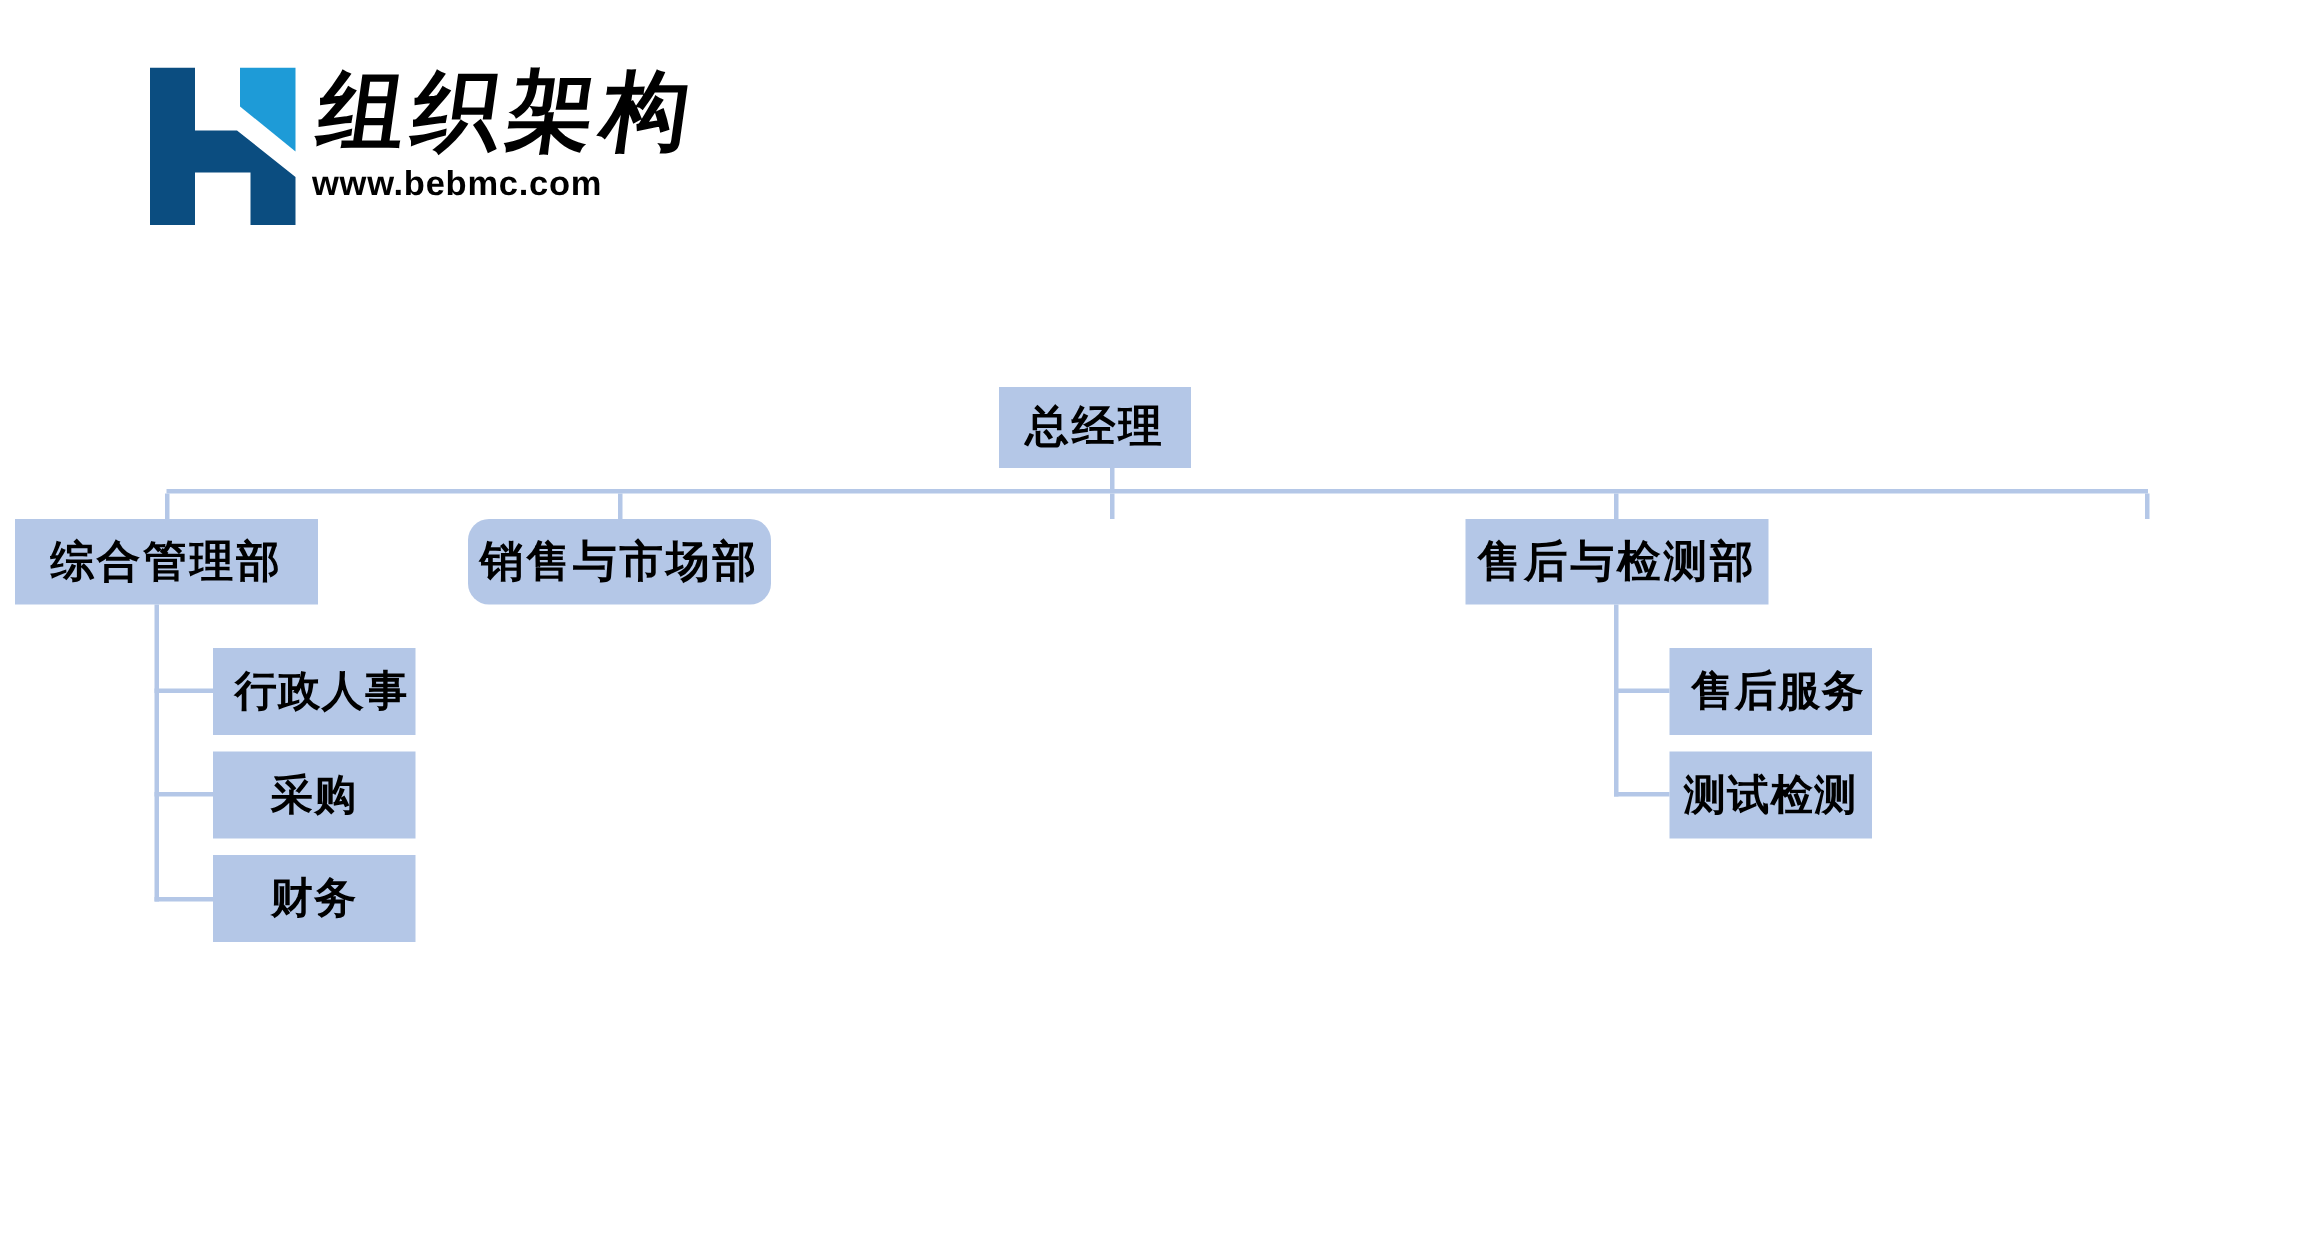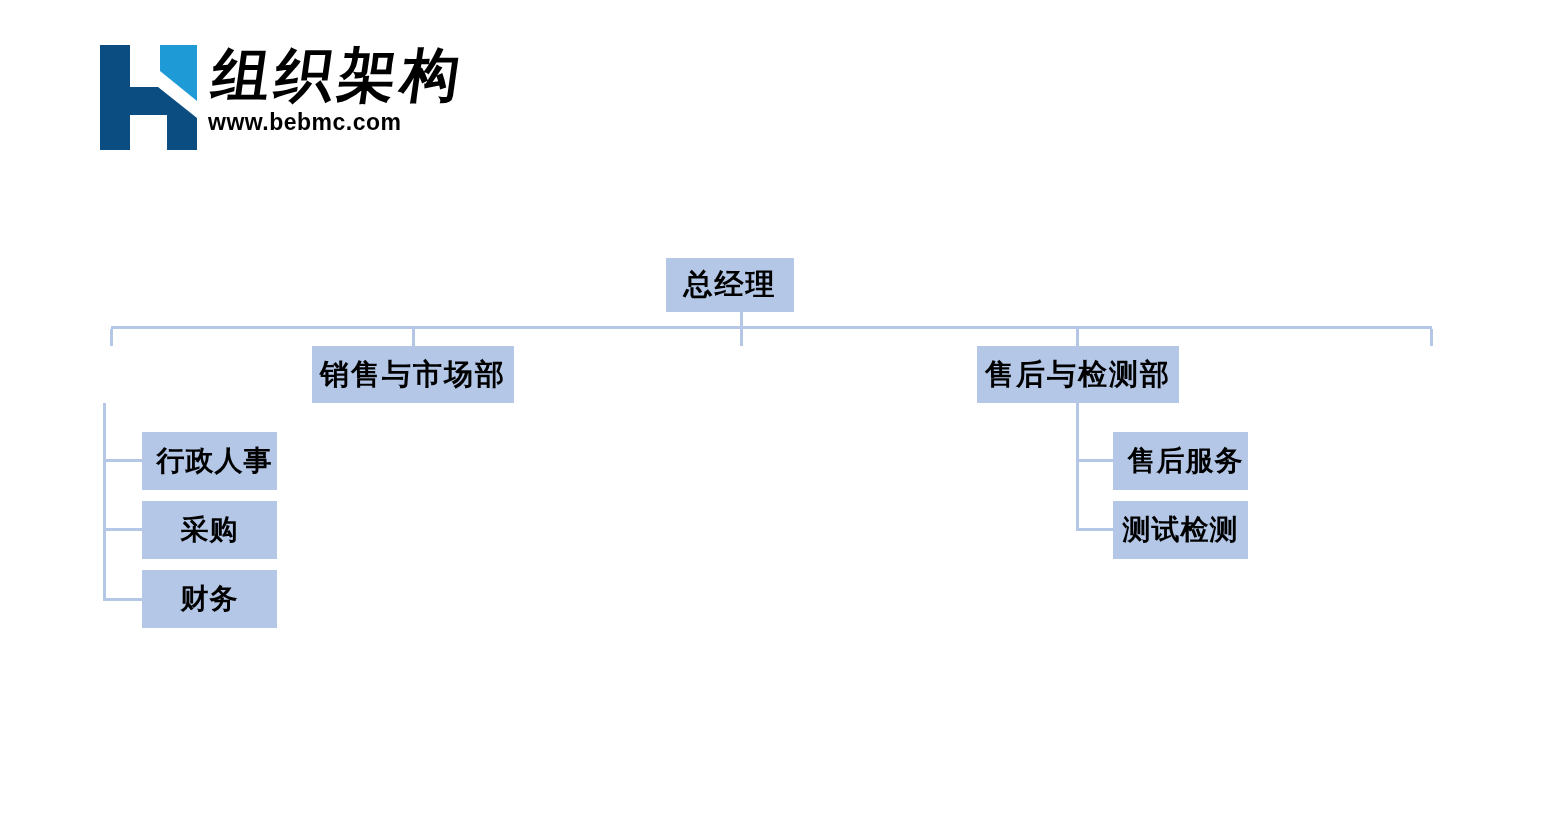--- a/index.html
+++ b/index.html
@@ -35,21 +35,21 @@
   .node{
     position:absolute;background:var(--node-fill);color:var(--node-text);
     display:flex;align-items:center;justify-content:center;
     font-weight:700;white-space:nowrap;
   }
   .node-root{left:666px;top:258px;width:128px;height:54px;font-size:29px;letter-spacing:2px;}
   .node-dept{top:346px;width:202px;height:57px;font-size:29px;letter-spacing:2px;}
   .node-sub{width:135px;height:58px;font-size:28px;letter-spacing:1px;}
 
   #dept-0{left:10px;}
-  #dept-1{left:312px;}
+  #dept-1{left:312px;border-radius:14px;}
   #dept-2{left:641px;}
   #dept-3{left:977px;}
   #dept-4{left:1331px;}
 
   .sub-left{left:142px;}
   .sub-right{left:1113px;}
   .sub-row-0{top:432px;padding-left:10px;}
   .sub-row-1{top:501px;}
   .sub-row-2{top:570px;}
 
@@ -87,20 +87,21 @@
   <div class="conn conn-h" style="left:103px;top:459px;width:39px;"></div>
   <div class="conn conn-h" style="left:103px;top:528px;width:39px;"></div>
   <div class="conn conn-h" style="left:103px;top:598px;width:39px;"></div>
 
   <div class="conn conn-v" style="left:1076px;top:403px;height:128px;"></div>
   <div class="conn conn-h" style="left:1076px;top:459px;width:37px;"></div>
   <div class="conn conn-h" style="left:1076px;top:528px;width:37px;"></div>
 
   <div class="node node-root">总经理</div>
 
+  <div class="node node-dept" id="dept-0">综合管理部</div>
   <div class="node node-dept" id="dept-1">销售与市场部</div>
   <div class="node node-dept" id="dept-3">售后与检测部</div>
 
   <div class="node node-sub sub-left sub-row-0">行政人事</div>
   <div class="node node-sub sub-left sub-row-1">采购</div>
   <div class="node node-sub sub-left sub-row-2">财务</div>
 
   <div class="node node-sub sub-right sub-row-0">售后服务</div>
   <div class="node node-sub sub-right sub-row-1">测试检测</div>
 

